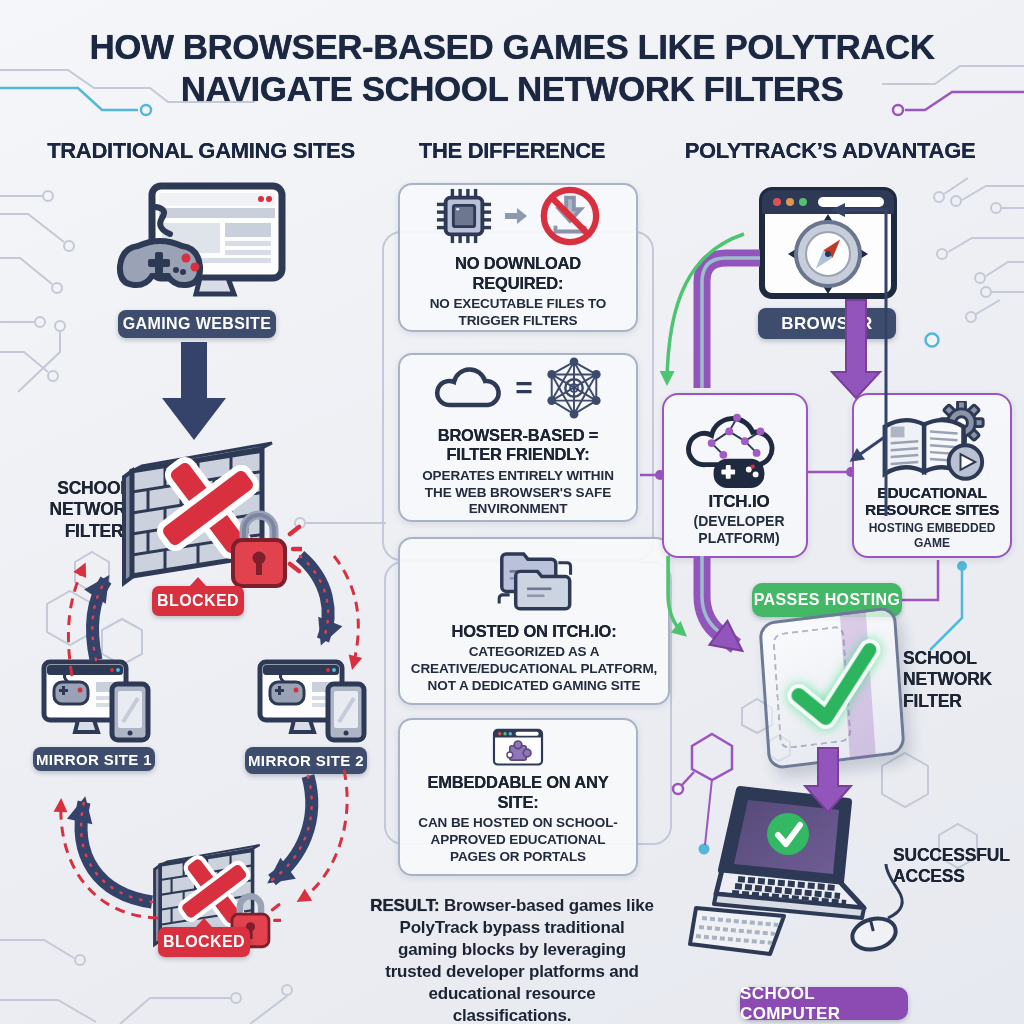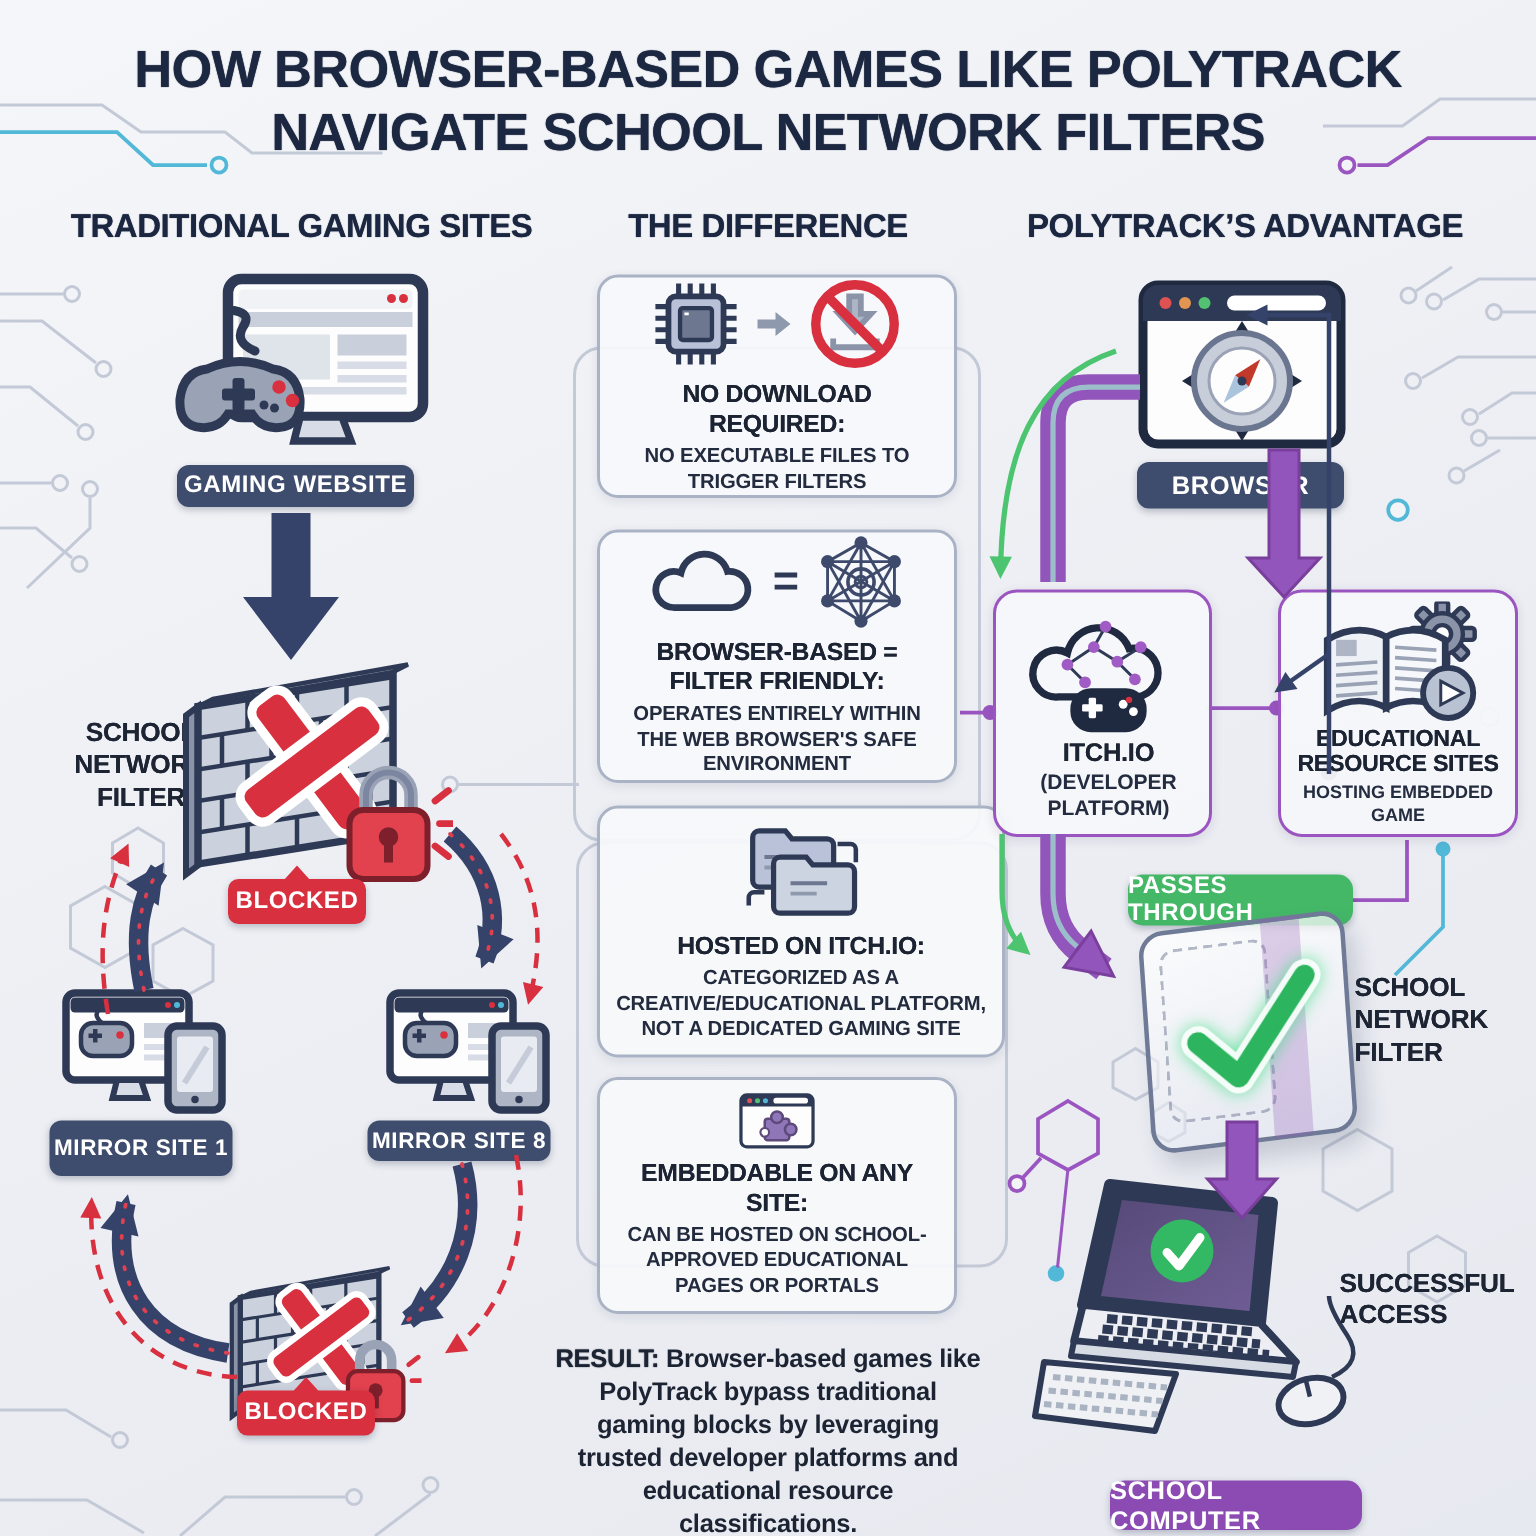--- a/index.html
+++ b/index.html
@@ -229,21 +229,21 @@
       <rect x="56" y="24" width="22" height="10" fill="#c9cfdb"></rect>
       <rect x="56" y="38" width="22" height="4" fill="#d7dce6"></rect>
         <rect x="56" y="45" width="22" height="4" fill="#d7dce6"></rect>
       <path d="M38 62 L35 74 H58 L54 62 Z" fill="#d7dce6" stroke="#2e3a55" stroke-width="4"></path>
       <rect x="72" y="26" width="36" height="56" rx="6" fill="#aeb6c6" stroke="#2e3a55" stroke-width="5"></rect>
       <rect x="78" y="33" width="24" height="37" rx="2" fill="#e8ebf1"></rect>
       <line x1="83" y1="64" x2="98" y2="40" stroke="#c5cbd8" stroke-width="4"></line>
       <circle cx="90" cy="75" r="2.5" fill="#2e3a55"></circle>
     </svg>
   </div>
-  <div class="abs badge b-navy z2" style="left:33px;top:747px;width:122px;height:37px;font-size:15px;">MIRROR SITE 1</div>
+  <div class="abs badge b-navy z2" style="left:33px;top:747px;width:122px;height:24px;font-size:15px;">MIRROR SITE 1</div>
 
   <div class="abs z2" style="left:256px;top:658px;width:114px;height:88px;">
     <svg viewBox="0 0 114 88" width="114" height="88">
       <rect x="4" y="4" width="82" height="58" rx="6" fill="#fdfdfe" stroke="#2e3a55" stroke-width="5"></rect>
       <rect x="7" y="7" width="76" height="10" rx="3" fill="#2e3a55"></rect>
       <circle cx="72" cy="12" r="2" fill="#d8303f"></circle>
         <circle cx="78" cy="12" r="2" fill="#52b8d8"></circle>
       <rect x="14" y="24" width="34" height="22" rx="8" fill="#9aa3b5" stroke="#2e3a55" stroke-width="3"></rect>
       <circle cx="40" cy="32" r="2.5" fill="#d8303f"></circle>
         <rect x="19" y="31" width="9" height="3" fill="#2e3a55"></rect>
@@ -252,21 +252,21 @@
       <rect x="56" y="24" width="22" height="10" fill="#c9cfdb"></rect>
       <rect x="56" y="38" width="22" height="4" fill="#d7dce6"></rect>
         <rect x="56" y="45" width="22" height="4" fill="#d7dce6"></rect>
       <path d="M38 62 L35 74 H58 L54 62 Z" fill="#d7dce6" stroke="#2e3a55" stroke-width="4"></path>
       <rect x="72" y="26" width="36" height="56" rx="6" fill="#aeb6c6" stroke="#2e3a55" stroke-width="5"></rect>
       <rect x="78" y="33" width="24" height="37" rx="2" fill="#e8ebf1"></rect>
       <line x1="83" y1="64" x2="98" y2="40" stroke="#c5cbd8" stroke-width="4"></line>
       <circle cx="90" cy="75" r="2.5" fill="#2e3a55"></circle>
     </svg>
   </div>
-  <div class="abs badge b-navy z2" style="left:245px;top:747px;width:122px;height:27px;font-size:15px;">MIRROR SITE 8</div>
+  <div class="abs badge b-navy z2" style="left:245px;top:747px;width:122px;height:27px;font-size:15px;">MIRROR SITE 2</div>
 
   <div class="abs z2" style="left:146px;top:840px;width:135px;height:114px;">
     <svg viewBox="0 0 190 160" width="135" height="114">
       <polygon points="12,41 20,35 20,141 12,147" fill="#8a93a8" stroke="#2e3a55" stroke-width="4"></polygon>
       <polygon points="20,35 150,12 160,7 30,30" fill="#aeb6c6" stroke="#2e3a55" stroke-width="3"></polygon>
       <g transform="translate(20,30) skewY(-9)">
         <rect x="0" y="5" width="130" height="105" fill="#ccd2dd" stroke="#2e3a55" stroke-width="5"></rect>
         <g stroke="#2e3a55" stroke-width="3">
           <line x1="0" y1="26" x2="130" y2="26"></line>
             <line x1="0" y1="47" x2="130" y2="47"></line>
@@ -512,21 +512,21 @@
       </g>
       <g transform="translate(92,62)">
         <circle r="17" fill="#b9c2d2" stroke="#2e3a55" stroke-width="4"></circle>
         <polygon points="-5,-8 10,0 -5,8" fill="#fdfdfe" stroke="#2e3a55" stroke-width="2"></polygon>
       </g>
     </svg>
     <div class="t" style="font-size:15.5px;">EDUCATIONAL RESOURCE SITES</div>
     <div class="s" style="font-size:12px;">HOSTING EMBEDDED GAME</div>
   </div>
 
-  <div class="abs badge b-green z2" style="left:752px;top:583px;width:150px;height:34px;font-size:16px;">PASSES THROUGH</div>
+  <div class="abs badge b-green z2" style="left:752px;top:583px;width:150px;height:34px;font-size:16px;">PASSES HOSTING</div>
 
   <div class="abs glass z2" style="left:763px;top:614px;width:132px;height:142px;">
     <div class="dash"></div>
     <div class="band"></div>
     <svg class="check abs" style="left:10px;top:14px;" width="112" height="108" viewBox="0 0 112 108">
       <polyline points="22,60 48,86 96,24" fill="none" stroke="#ffffff" stroke-width="22" stroke-linecap="round" stroke-linejoin="round" opacity="0.9"></polyline>
       <polyline points="22,60 48,86 96,24" fill="none" stroke="#2db45e" stroke-width="14" stroke-linecap="round" stroke-linejoin="round"></polyline>
     </svg>
   </div>
   <div class="abs sidelabel z2" style="left:903px;top:648px;width:106px;">SCHOOL NETWORK FILTER</div>

